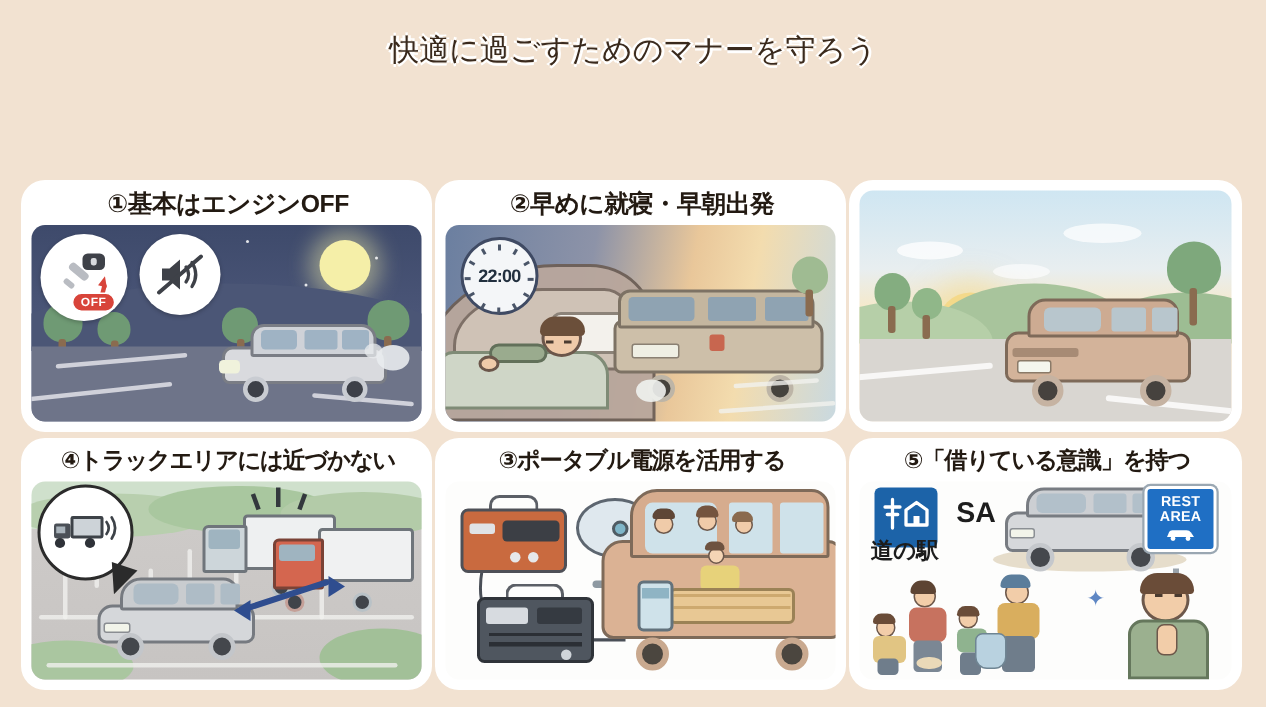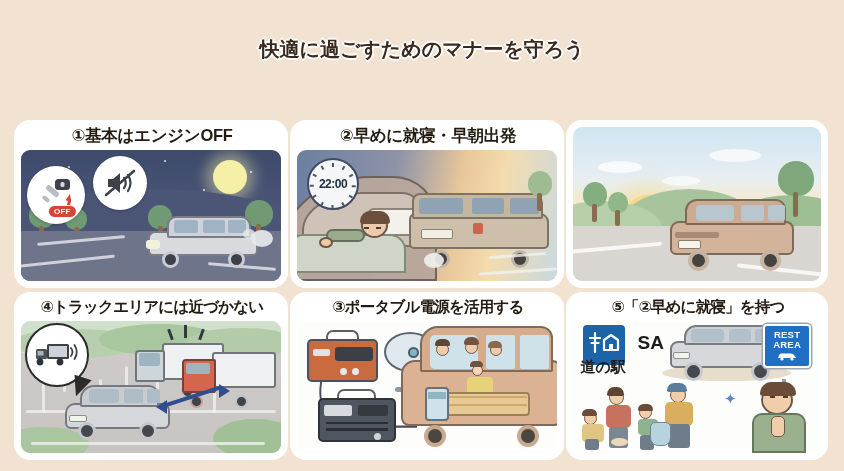--- a/index.html
+++ b/index.html
@@ -17,21 +17,21 @@
   .title {
     font-size: 38px; font-weight: bold; color: #3a2a1d;
     letter-spacing: 0.5px; line-height: 1.12;
     -webkit-text-stroke: 0px;
     text-shadow:
       3px 0 0 #fff, -3px 0 0 #fff, 0 3px 0 #fff, 0 -3px 0 #fff,
       2px 2px 0 #fff, -2px 2px 0 #fff, 2px -2px 0 #fff, -2px -2px 0 #fff,
       4px 0 0 #fff, -4px 0 0 #fff, 0 4px 0 #fff, 0 -4px 0 #fff;
   }
   .subtitle {
-    margin-top: 24px; font-size: 20px; font-weight: bold; color: #3a2a1d;
+    margin-top: 8px; font-size: 20px; font-weight: normal; color: #3a2a1d;
     text-shadow: 2px 0 0 #fff, -2px 0 0 #fff, 0 2px 0 #fff, 0 -2px 0 #fff;
   }
 
   
   .grid {
     position: absolute; left: 14px; top: 120px;
     width: 816px; height: 282px;
     display: grid;
     grid-template-columns: 274px 274px 262px;
     grid-template-rows: 168px 168px;
@@ -189,21 +189,21 @@
           <div class="bx" style="left:26%;top:13%;width:20%;height:26%;background:#9fb3c4;border-radius:3px"></div>
           <div class="bx" style="left:50%;top:13%;width:18%;height:26%;background:#9fb3c4;border-radius:2px"></div>
           <div class="bx" style="left:71%;top:13%;width:15%;height:26%;background:#9fb3c4;border-radius:2px"></div>
           <div class="dot" style="left:16%;bottom:-6%;width:17px;height:17px;background:#3d4048;border:3px solid #c9ccd2"></div>
           <div class="dot" style="left:71%;bottom:-6%;width:17px;height:17px;background:#3d4048;border:3px solid #c9ccd2"></div>
           <div class="bx" style="left:2%;top:52%;width:12%;height:16%;background:#f0f2dc;border-radius:3px"></div>
         </div>
         <div class="dot" style="right:3%;bottom:26%;width:22px;height:17px;background:#e8ebee;opacity:.9"></div>
         <div class="dot" style="right:10%;bottom:32%;width:12px;height:10px;background:#e8ebee;opacity:.75"></div>
 
-        <div class="icon-bubble" style="left:6px;top:16px;width:58px;height:58px">
+        <div class="icon-bubble" style="left:6px;top:6px;width:58px;height:58px">
           <svg width="40" height="40" viewBox="0 0 40 40" aria-hidden="true">
             <rect x="19" y="4" width="15" height="11" rx="3.5" fill="#3e4148"></rect>
             <rect x="24.5" y="7" width="4" height="5" rx="1.6" fill="#d8dadd"></rect>
             <rect x="9" y="13" width="15" height="5.5" rx="2.4" fill="#b9bcc2" transform="rotate(40 16 16)"></rect>
             <rect x="6" y="22" width="8" height="4" rx="1.6" fill="#b9bcc2" transform="rotate(40 10 24)"></rect>
             <path d="M30 26 L33 19 L36 26 Z" fill="#d8443a" transform="rotate(14 33 23)"></path>
             <rect x="31.5" y="24" width="3" height="8" rx="1.4" fill="#d8443a" transform="rotate(14 33 28)"></rect>
           </svg>
           <div class="off-badge">OFF</div>
         </div>
@@ -446,21 +446,21 @@
           <div class="bx" style="left:15%;top:52%;width:15%;height:28%;background:#cfe2ea;border:2px solid #63727c;border-radius:4px"></div>
           <div class="bx" style="left:17%;top:56%;width:11%;height:6%;background:#8fb4c4"></div>
 
           <div class="dot" style="left:14%;bottom:-2%;width:22px;height:22px;background:#4b463f;border:4px solid #c9a98f"></div>
           <div class="dot" style="left:72%;bottom:-2%;width:22px;height:22px;background:#4b463f;border:4px solid #c9a98f"></div>
         </div>
       </div>
     </div>
 
     <div class="card">
-      <div class="card-title small">⑤「②早めに就寝」を持つ</div>
+      <div class="card-title small">⑤「借りている意識」を持つ</div>
       <div class="scene sc-white">
 
         <div class="sign-michi" style="left:4%;top:3%;width:42px;height:40px">
           <svg width="34" height="30" viewBox="0 0 34 30" aria-hidden="true">
             <path d="M8 3 L8 22 M3 8 L13 8 M4.5 13 L11.5 13" stroke="#fff" stroke-width="2.2" stroke-linecap="round"></path>
             <path d="M17 20 L17 10 L24 5 L31 10 L31 20 Z" fill="none" stroke="#fff" stroke-width="2.2" stroke-linejoin="round"></path>
             <rect x="22" y="14" width="4" height="6" fill="#fff"></rect>
           </svg>
         </div>
         <div class="sign-label" style="left:3%;top:28%">道の駅</div>

